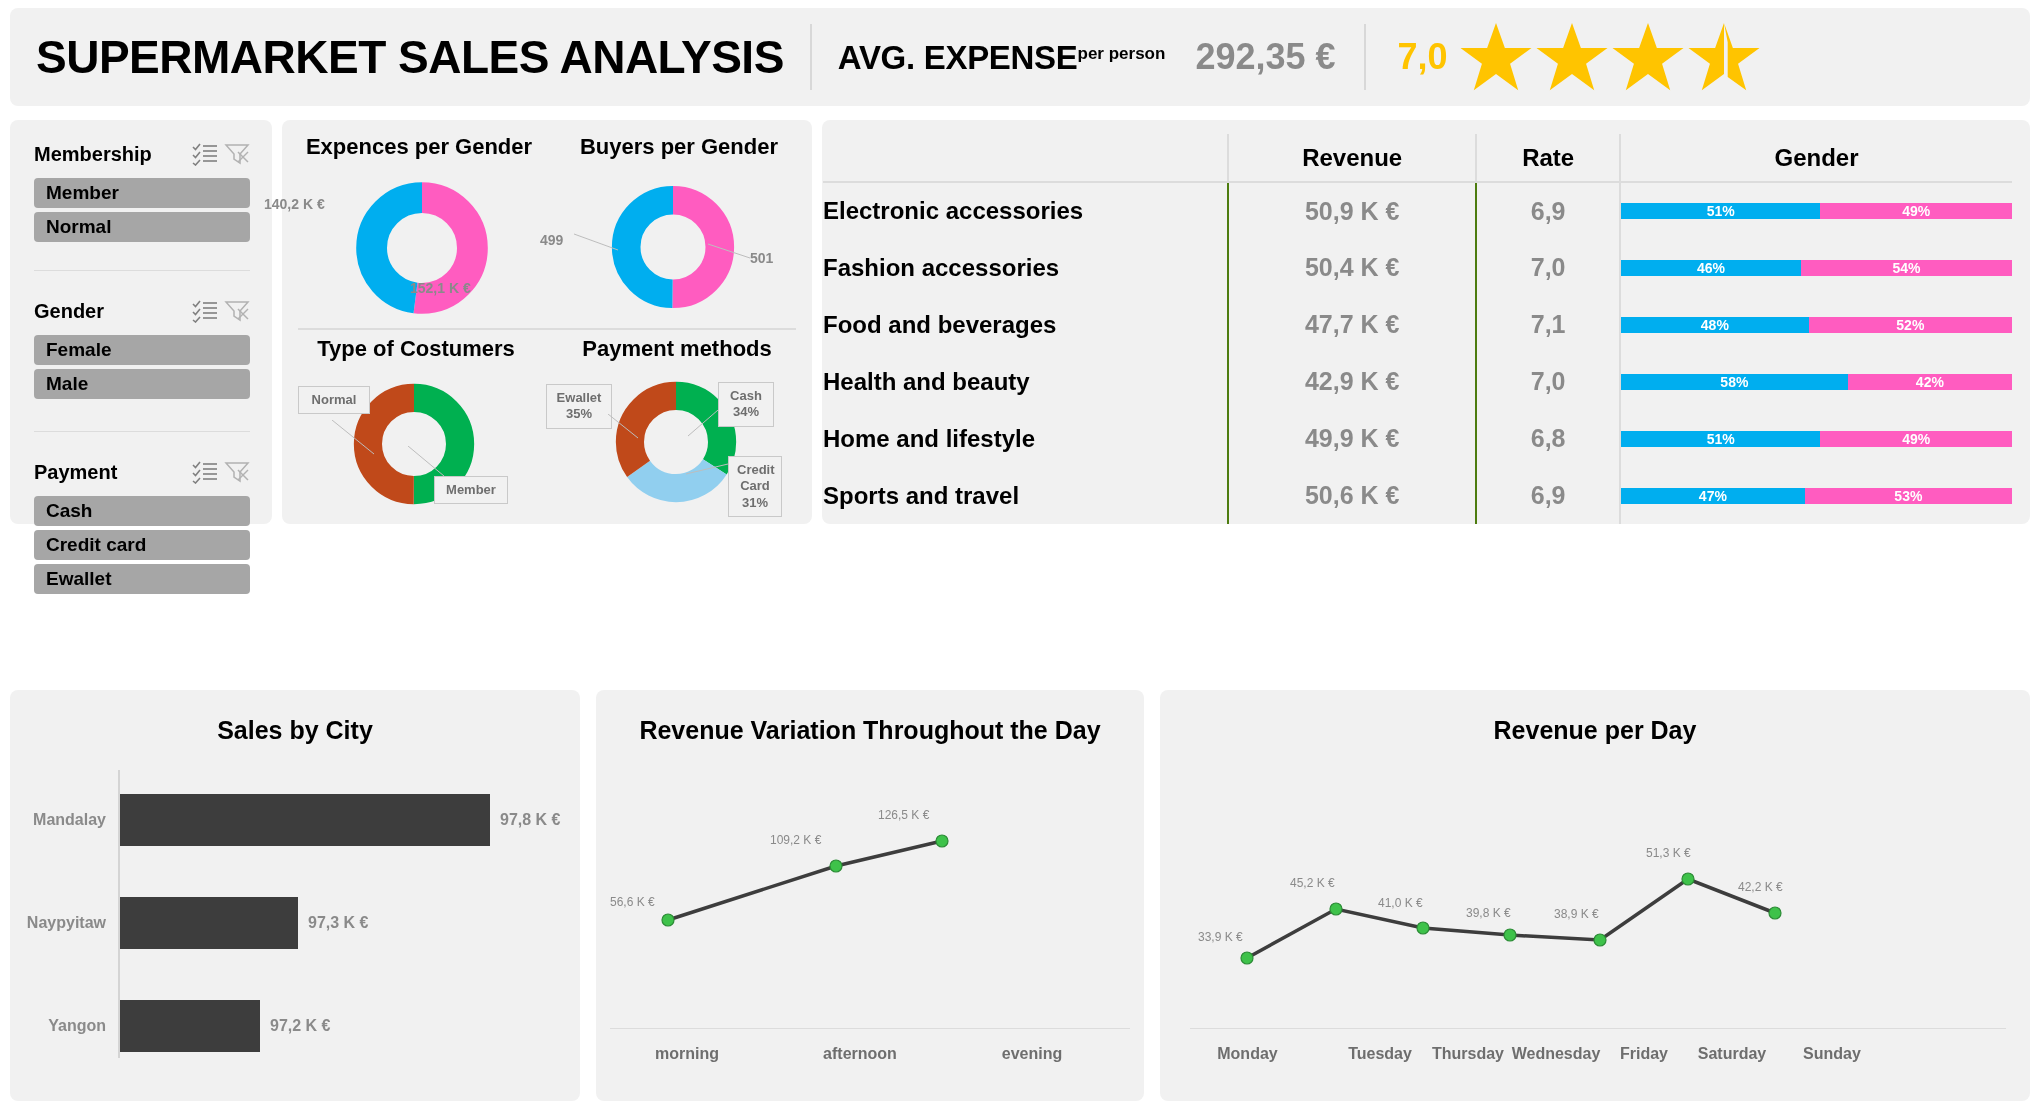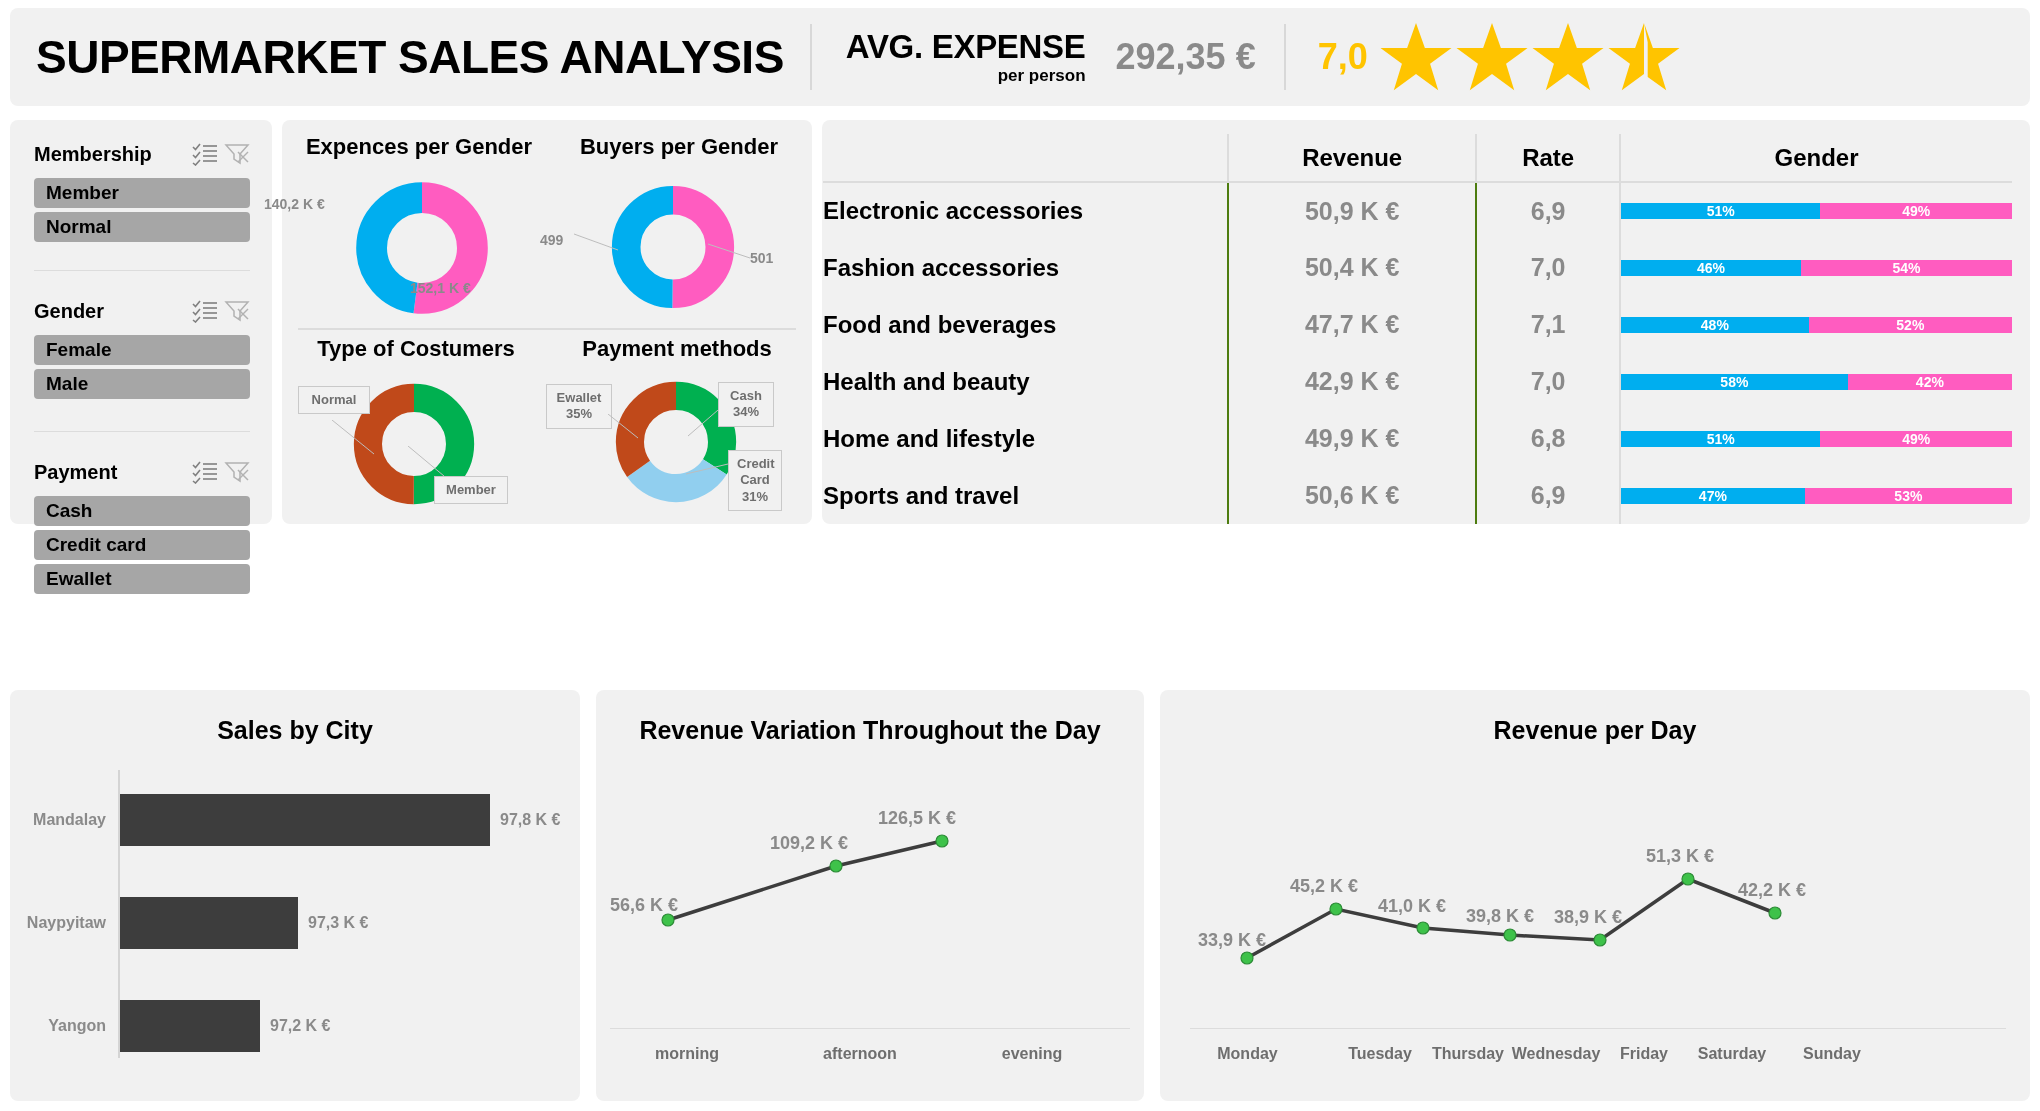--- a/index.html
+++ b/index.html
@@ -15,21 +15,21 @@
     position: absolute;
   }
 
   
   #header { left: 10px; top: 8px; width: 2020px; height: 98px; display: flex; align-items: center; }
   #hdr-title {
     font-size: 46px; font-weight: 700; letter-spacing: -0.5px;
     color: #000; padding-left: 26px; white-space: nowrap;
   }
   .hdr-div { width: 2px; height: 66px; background: #d8d8d8; margin: 0 26px; flex: none; }
-  #hdr-metric { display: flex; flex-direction: column; align-items: flex-end; line-height: 1; margin-left: 8px; }
+  #hdr-metric { display: flex; flex-direction: row; align-items: flex-start; line-height: 1; }
   #hdr-metric-label { font-size: 33px; font-weight: 700; color: #000; letter-spacing: -0.3px; }
   #hdr-metric-sub { font-size: 17px; font-weight: 700; color: #000; margin-top: 4px; }
   #hdr-value { font-size: 36px; font-weight: 700; color: #8a8a8a; margin-left: 30px; white-space: nowrap; }
   #hdr-rating-wrap { display: flex; align-items: center; margin-left: 6px; }
   #hdr-rating-num { font-size: 36px; font-weight: 700; color: #FFC400; margin-right: 10px; }
   .star-row { display: flex; align-items: center; }
   .star { width: 76px; height: 74px; display: block; }
 
   
   #sidebar { left: 10px; top: 120px; width: 262px; height: 404px; padding: 16px 22px 10px 24px; }
@@ -103,21 +103,21 @@
   .city-bar { background: #3d3d3d; height: 52px; }
   .city-val { font-size: 16px; font-weight: 700; color: #8a8a8a; margin-left: 10px; white-space: nowrap; }
 
   
   #rvd { left: 596px; top: 690px; width: 548px; height: 411px; }
   #rpd { left: 1160px; top: 690px; width: 870px; height: 411px; }
   .line-svg { position: absolute; left: 0; top: 62px; }
   .xaxis-line { position: absolute; height: 1px; background: #dcdcdc; }
   .xticks { position: absolute; display: flex; }
   .xtick { font-size: 16px; font-weight: 700; color: #6e6e6e; text-align: center; }
-  .pt-lab { position: absolute; font-size: 18px; font-weight: 700; color: #8a8a8a; white-space: nowrap; }
+  .pt-lab { position: absolute; font-size: 12px; font-weight: 400; color: #8a8a8a; white-space: nowrap; }
 </style>
 </head>
 <body>
 
 <div class="panel" id="header">
   <div id="hdr-title">SUPERMARKET SALES ANALYSIS</div>
   <div class="hdr-div"></div>
   <div id="hdr-metric">
     <div id="hdr-metric-label">AVG. EXPENSE</div>
     <div id="hdr-metric-sub">per person</div>
@@ -284,21 +284,21 @@
       <circle cx="50" cy="50" r="36" fill="none" stroke="#C0491A" stroke-width="22" stroke-dasharray="79.2 147.0" transform="rotate(-90 50 50)" stroke-dashoffset="-147.0"></circle>
     </svg>
     <div class="callout" style="left:0px; top:48px; width:66px;"><span>Ewallet<br>35%</span></div>
     <svg style="position:absolute;left:62px;top:78px;" width="34" height="28">
         <line x1="0" y1="0" x2="30" y2="24" stroke="#bdbdbd" stroke-width="1"></line>
       </svg>
     <div class="callout" style="left:172px; top:46px; width:56px;"><span>Cash<br>34%</span></div>
     <svg style="position:absolute;left:142px;top:74px;" width="34" height="30">
         <line x1="30" y1="0" x2="0" y2="26" stroke="#bdbdbd" stroke-width="1"></line>
       </svg>
-    <div class="callout" style="left:182px; top:114px; width:54px;"><span>Credit<br>Card<br>31%</span></div>
+    <div class="callout" style="left:182px; top:120px; width:54px;"><span>Credit<br>Card<br>31%</span></div>
     <svg style="position:absolute;left:140px;top:126px;" width="44" height="16">
         <line x1="42" y1="2" x2="0" y2="12" stroke="#bdbdbd" stroke-width="1"></line>
       </svg>
   </div>
 </div>
 
 <div class="panel" id="tablepanel">
   <table class="dt">
     <colgroup>
       <col class="col-name">

